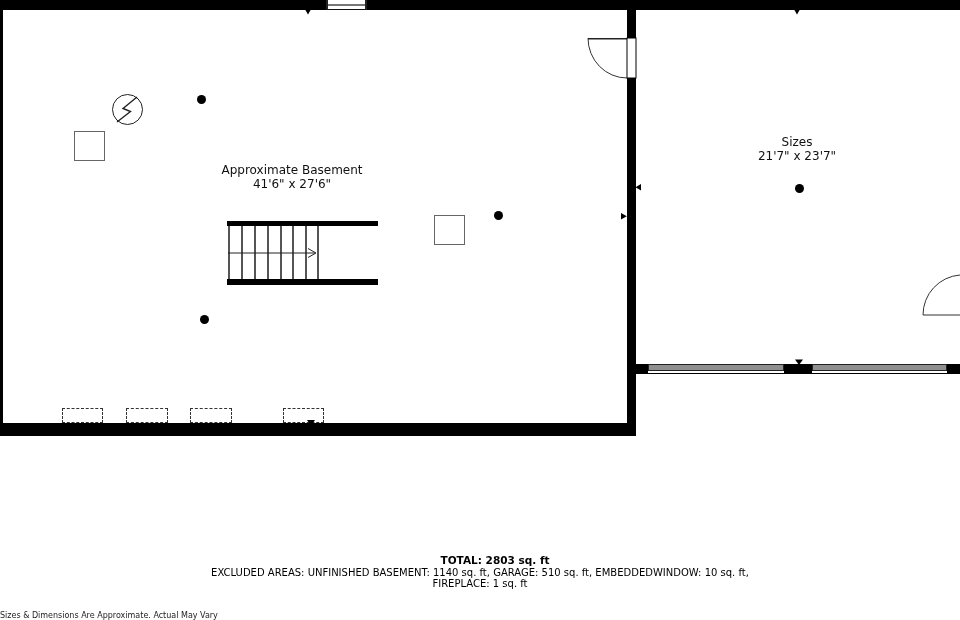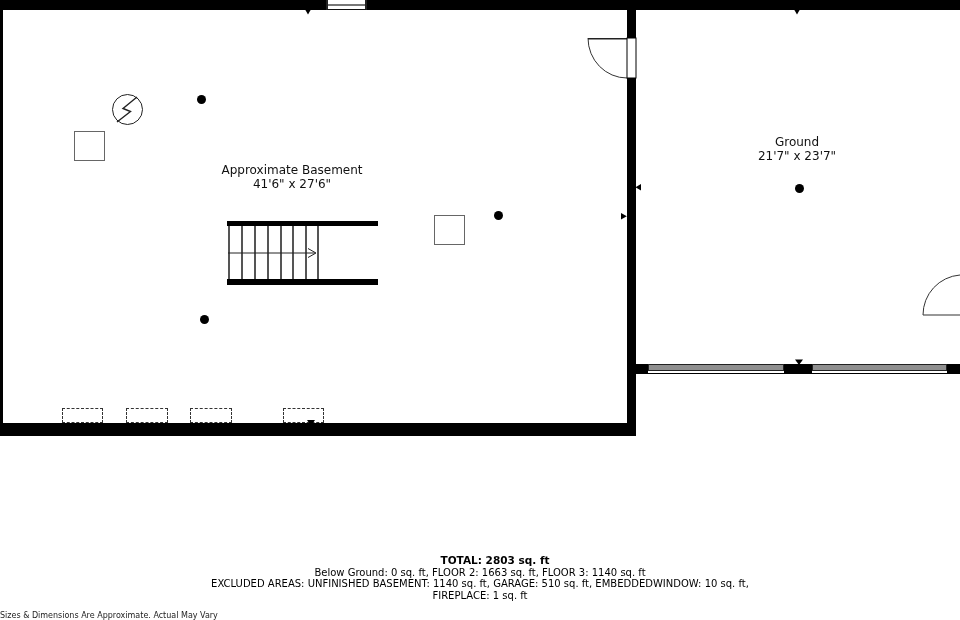--- a/index.html
+++ b/index.html
@@ -91,25 +91,24 @@
     <polygon points="621,213 621,219.5 626.8,216.2" fill="#000"></polygon>
     <polygon points="307,420 315,420 311,426" fill="#000"></polygon>
     <polygon points="795,359.5 803,359.5 799,365" fill="#000"></polygon>
   </svg>
 
   <div class="room-label lbl-basement">
     <div>Approximate Basement</div>
     <div class="dims">41'6" x 27'6"</div>
   </div>
   <div class="room-label lbl-garage">
-    <div>Ground</div>
+    <div>Sizes</div>
     <div class="dims">21'7" x 23'7"</div>
   </div>
 
   <div class="footer">
     <div class="total">TOTAL: 2803 sq. ft</div>
-    <div>Below Ground: 0 sq. ft, FLOOR 2: 1663 sq. ft, FLOOR 3: 1140 sq. ft</div>
     <div>EXCLUDED AREAS: UNFINISHED BASEMENT: 1140 sq. ft, GARAGE: 510 sq. ft, EMBEDDEDWINDOW: 10 sq. ft,</div>
     <div>FIREPLACE: 1 sq. ft</div>
   </div>
   <div class="disclaimer">Sizes &amp; Dimensions Are Approximate. Actual May Vary</div>
 
 </div>
 
 </body></html>

